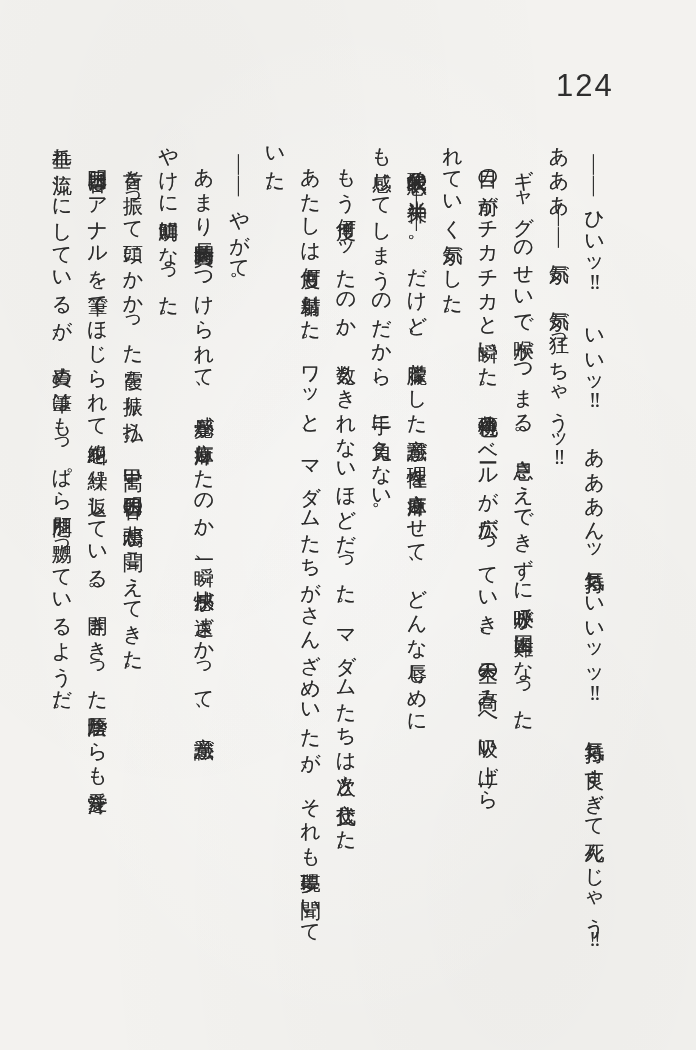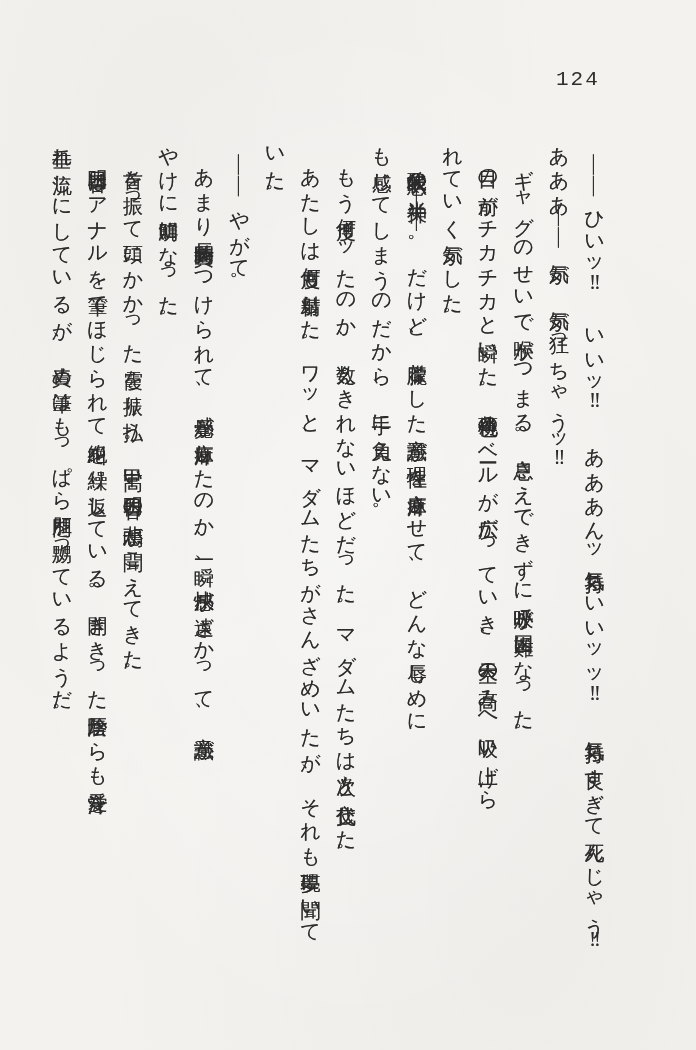--- a/index.html
+++ b/index.html
@@ -18,24 +18,24 @@
       radial-gradient(ellipse at 75% 85%, rgba(0,0,0,0.025), transparent 60%),
       radial-gradient(ellipse at 50% 50%, rgba(255,255,255,0.5), transparent 70%),
       #f3f2ef;
     font-family: "Liberation Serif", "DejaVu Serif", serif;
     color: #2b2b2b;
   }
   .page-number {
     position: absolute;
     top: 68px;
     left: 556px;
-    font-size: 21px;
+    font-size: 31px;
     letter-spacing: 2px;
     color: #2e2e2e;
-    font-family: Liberation Mono, monospace;
+    font-family: Liberation Sans, sans-serif;
   }
   .text-block {
     position: absolute;
     top: 133px;
     left: 44px;
     width: 568px;
     height: 895px;
     writing-mode: vertical-rl;
     text-orientation: mixed;
     font-size: 20px;

